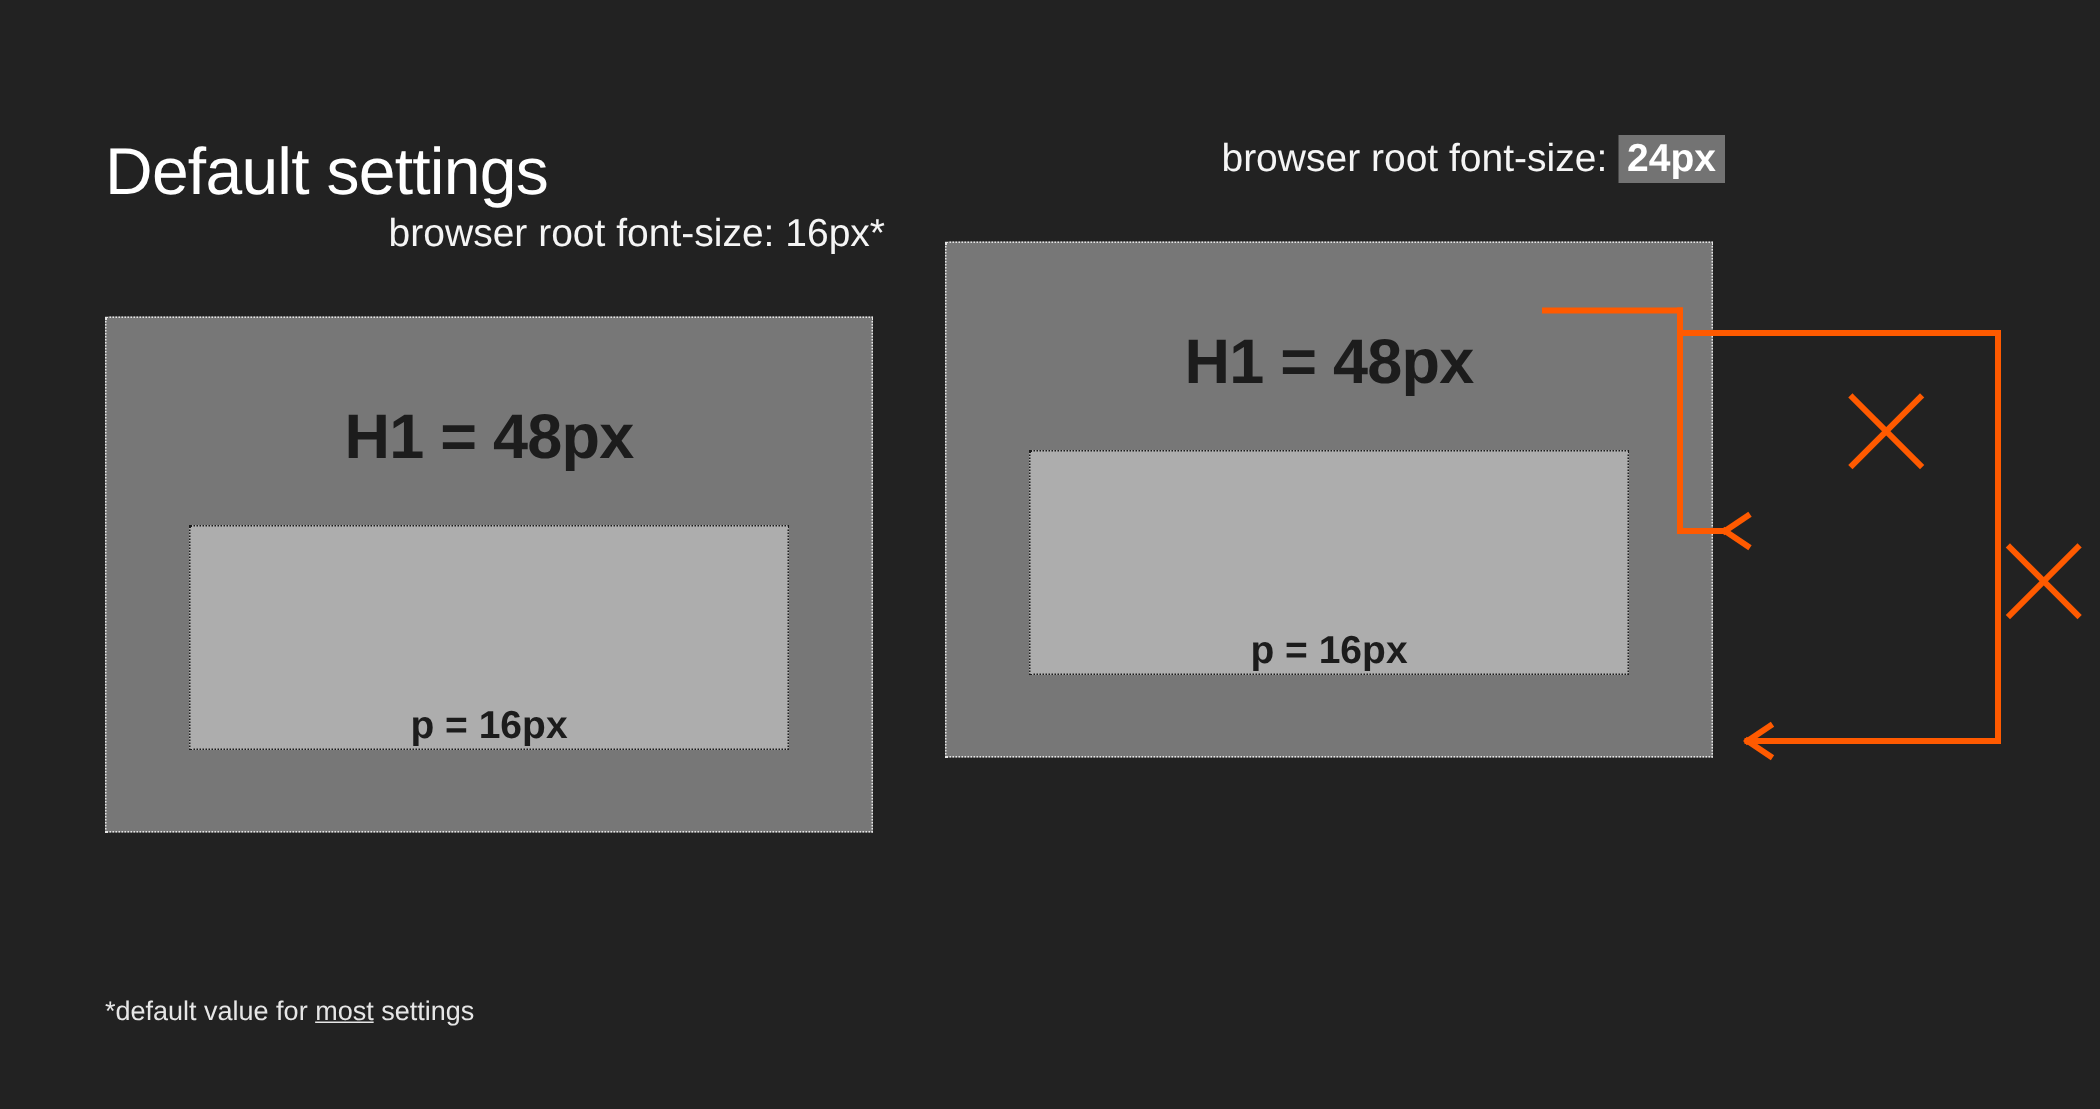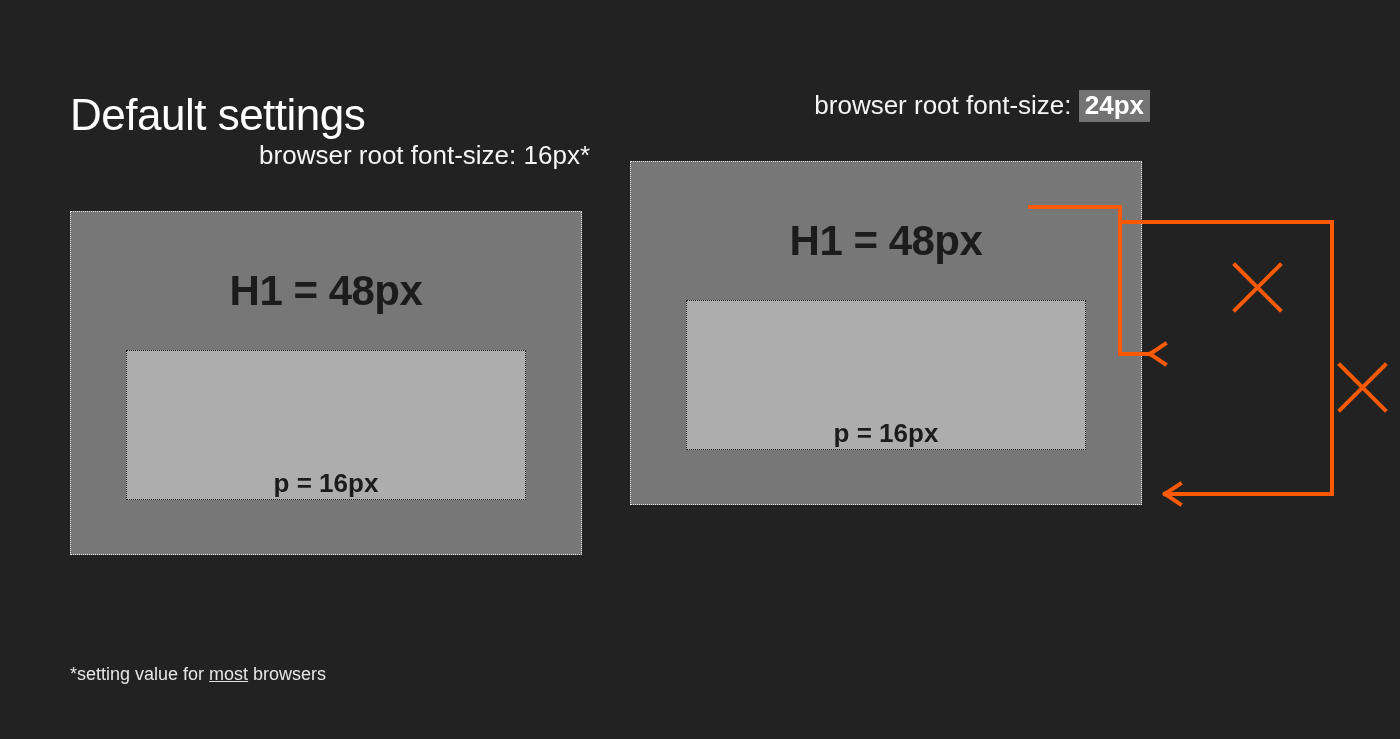--- a/index.html
+++ b/index.html
@@ -114,21 +114,21 @@
   </div>
   <div class="outer-box">
     <div class="h1-label">H1 = 48px</div>
     <div class="inner-box">
       <div class="p-label">p = 16px</div>
     </div>
   </div>
 </div>
 
 <div class="footnote">
-  <span>*setting value for </span><span class="underline">most</span><span> browsers</span>
+  <span>*default value for </span><span class="underline">most</span><span> settings</span>
 </div>
 
 <svg class="overlay" viewBox="0 0 1400 739">
   <g stroke="#ff5a00" stroke-width="4" fill="none" stroke-linecap="square">
 
     <line x1="1030" y1="207" x2="1120" y2="207"></line>
 
     <line x1="1120" y1="207" x2="1120" y2="354"></line>
     <line x1="1120" y1="354" x2="1150" y2="354"></line>
 

